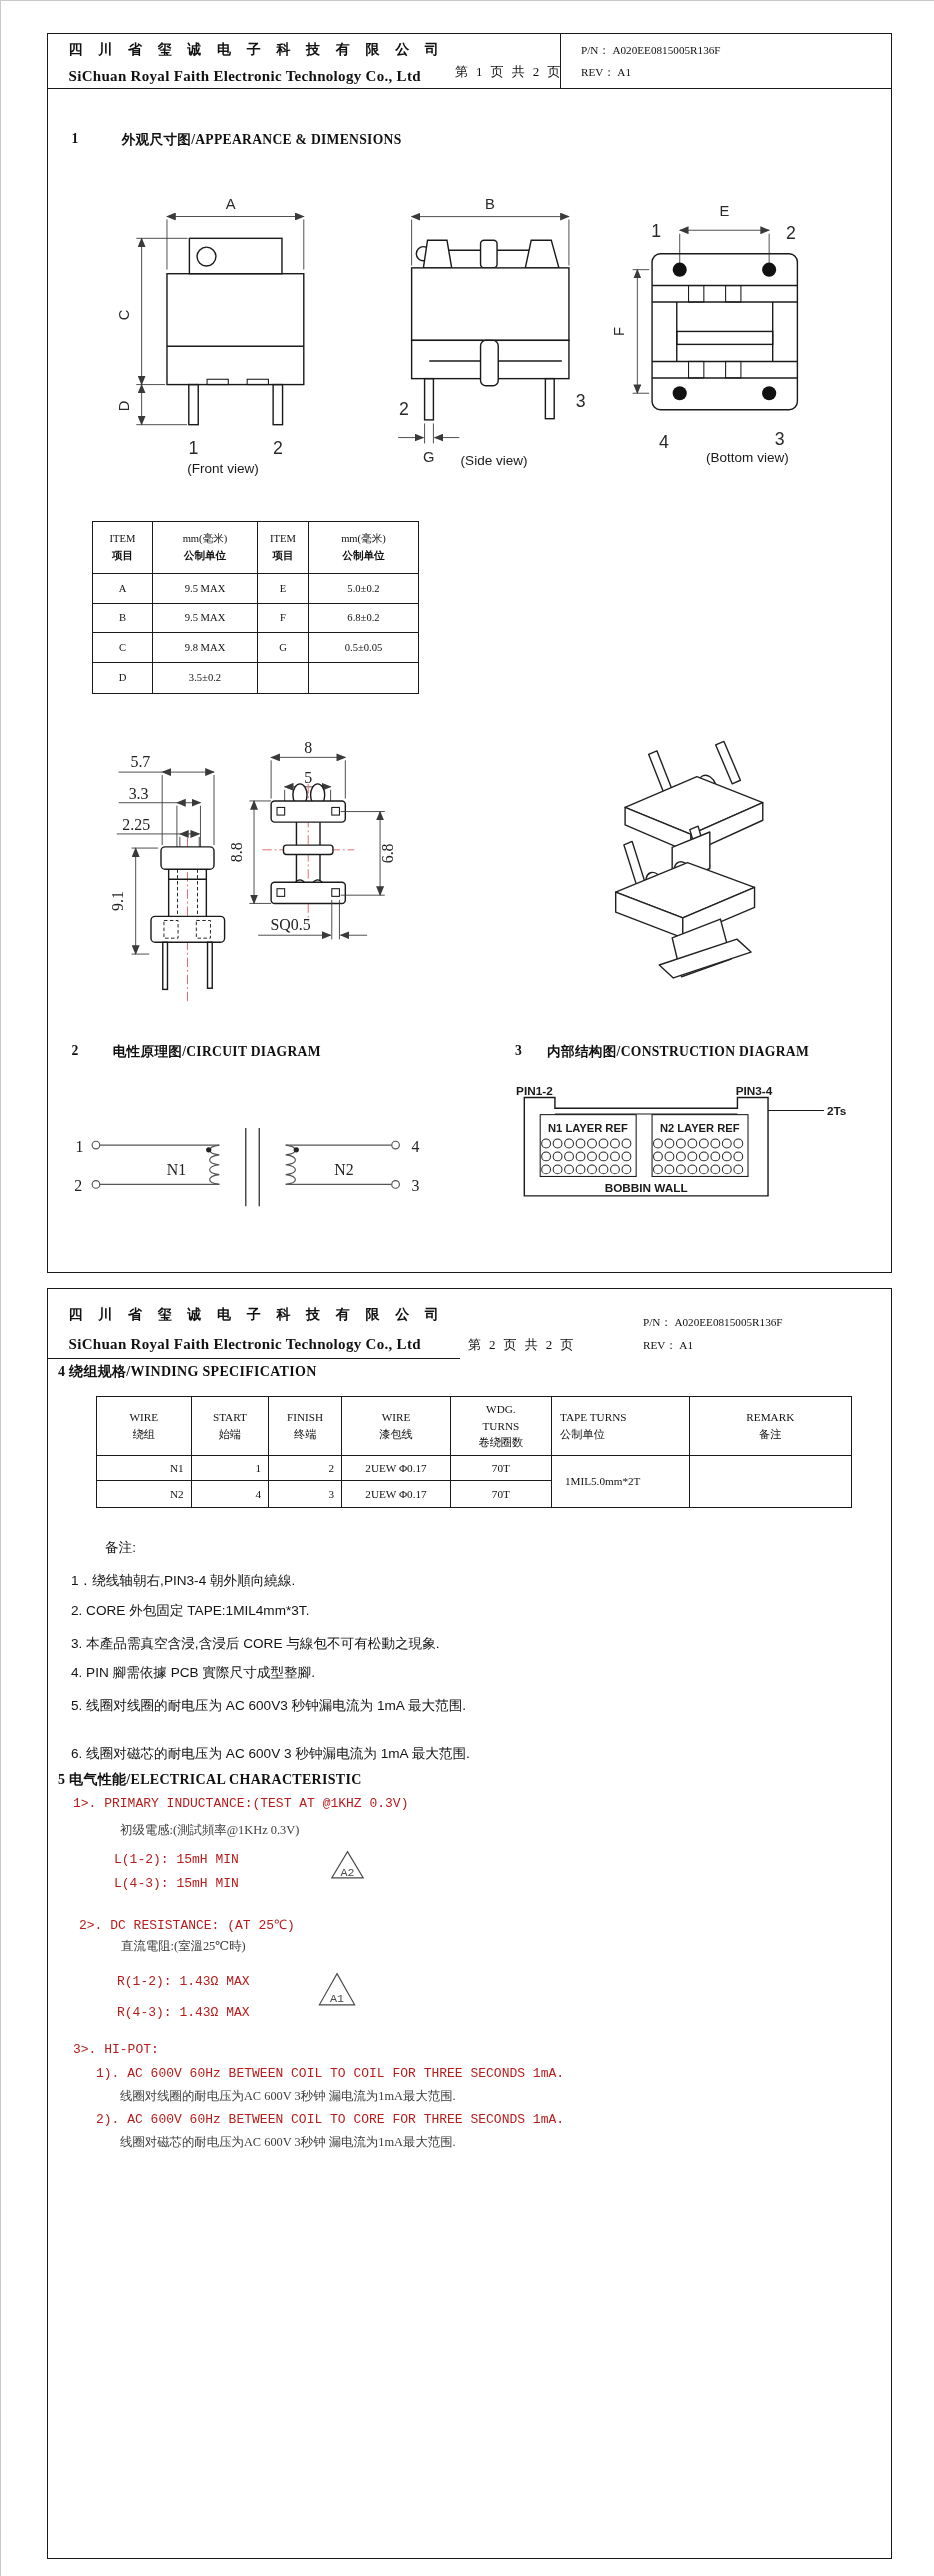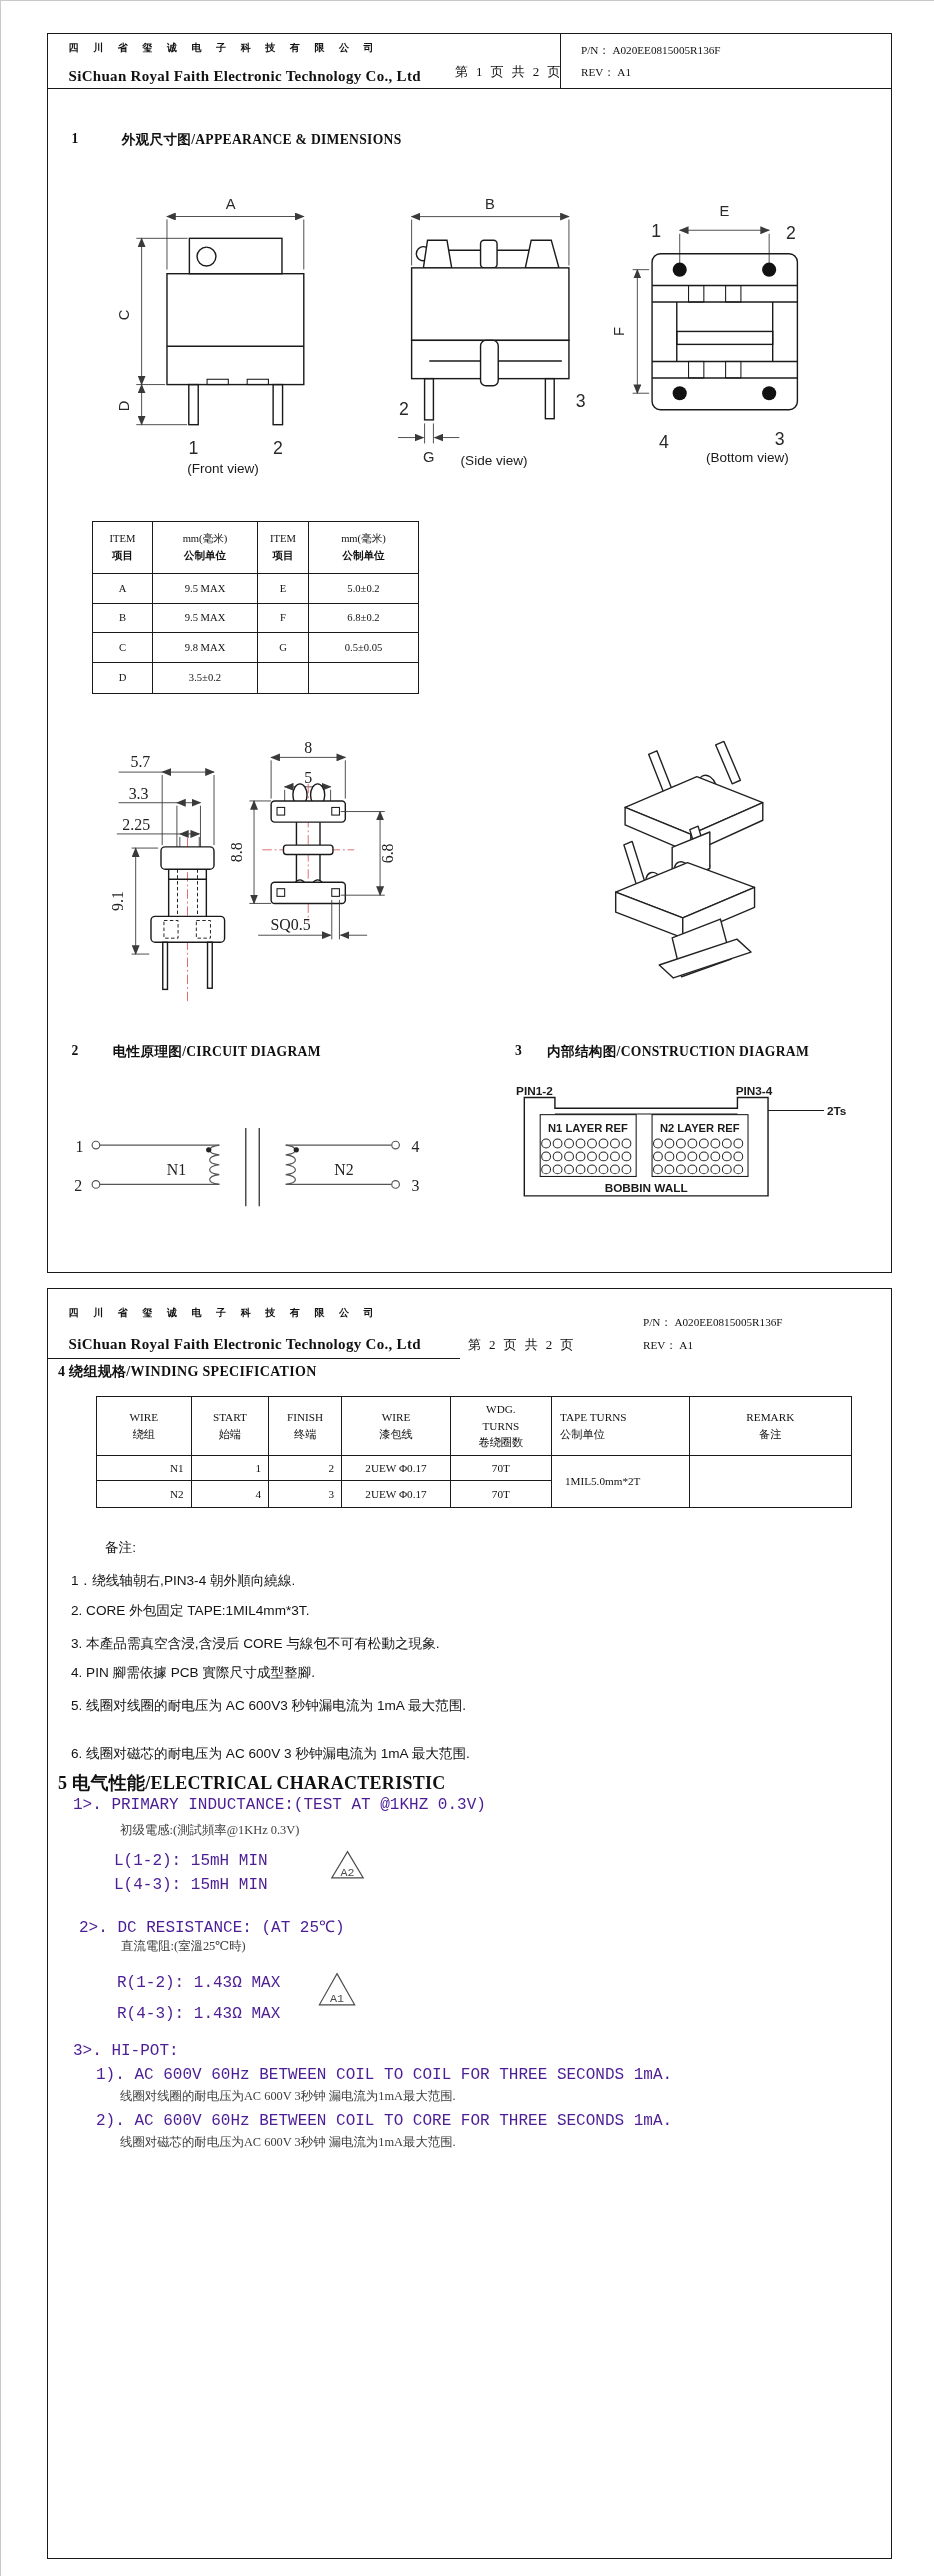--- a/index.html
+++ b/index.html
@@ -3,21 +3,21 @@
 <meta charset="utf-8">
 <style>
   html,body{margin:0;padding:0;background:#fff;}
   body{width:934px;height:2576px;position:relative;font-family:"Liberation Sans","DejaVu Sans",sans-serif;color:#111;}
   .canvas{position:absolute;left:0;top:0;width:933px;height:2575px;border:0.6px solid #c9c9c9;background:#fff;}
   .page{position:absolute;left:46px;width:843px;border:1.2px solid #1a1a1a;background:#fff;}
   #page1{top:32px;height:1238px;}
   #page2{top:1287px;height:1269px;}
   .abs{position:absolute;}
   
-  .hdr-cn{font-weight:bold;font-size:10px;letter-spacing:5.9px;white-space:nowrap;}
+  .hdr-cn{font-weight:bold;font-size:14px;letter-spacing:5.9px;white-space:nowrap;}
   .hdr-en{font-weight:bold;font-size:15px;letter-spacing:0.3px;white-space:nowrap;font-family:Liberation Serif, serif;}
   .hdr-page{font-size:13px;letter-spacing:2.4px;white-space:nowrap;font-family:"Liberation Serif","DejaVu Serif",serif;margin-top:10px;}
   .hdr-pn{font-family:"Liberation Serif","DejaVu Serif",serif;font-size:11.2px;white-space:nowrap;}
   .hdr-divider{position:absolute;top:0;bottom:0;width:0;border-left:1.2px solid #1a1a1a;}
   .hdr-bottom{position:absolute;left:0;right:0;height:0;border-bottom:1.2px solid #1a1a1a;}
   
   .sec-title{font-family:"Liberation Serif","DejaVu Serif",serif;font-weight:bold;font-size:13.6px;letter-spacing:0.3px;white-space:nowrap;display:flex;}
   .sec-num{font-family:"Liberation Serif","DejaVu Serif",serif;font-weight:bold;font-size:13.6px;}
   
   table{border-collapse:collapse;table-layout:fixed;}
@@ -36,21 +36,21 @@
   .dash{stroke:#1a1a1a;stroke-width:1.6;fill:none;stroke-dasharray:6,4;}
   .cl{stroke:#e06666;stroke-width:1.6;fill:none;stroke-dasharray:16,5,3,5;}
   .dtxt{font:25px "Liberation Sans","DejaVu Sans",sans-serif;fill:#2a2a2a;}
   .ptxt{font:30px "Liberation Sans","DejaVu Sans",sans-serif;fill:#2a2a2a;}
   .cap{font:23px "Liberation Sans","DejaVu Sans",sans-serif;fill:#1a1a1a;}
   .ctx{font:27px "Liberation Serif","DejaVu Serif",serif;fill:#222;}
   .btx{font:bold 19px "Liberation Sans","DejaVu Sans",sans-serif;fill:#1a1a1a;}
   .btx2{font:bold 20px "Liberation Sans","DejaVu Sans",sans-serif;fill:#1a1a1a;}
   
   .note{font-size:13.6px;color:#141414;white-space:nowrap;}
-  .etx{font-family:"Liberation Mono","DejaVu Sans Mono",monospace;font-size:16px;color:#4c1d95;white-space:nowrap;}
+  .etx{font-family:"Liberation Mono","DejaVu Sans Mono",monospace;font-size:13px;color:#b91c1c;white-space:nowrap;}
   .etxc{font-family:"Liberation Serif","DejaVu Serif",serif;font-size:12.4px;color:#3d3d3d;white-space:nowrap;}
   .tri-txt{font:20px "Liberation Mono","DejaVu Sans Mono",monospace;fill:#4a4a4a;}
 </style>
 </head>
 <body>
 
 <div class="canvas">
 
   <div class="page" id="page1">
 
@@ -512,21 +512,21 @@
       </table>
 
     <div class="abs note" style="left:57px;top:250px;">备注:</div>
     <div class="abs note" style="left:23px;top:283px;">1．绕线轴朝右,PIN3-4 朝外順向繞線.</div>
     <div class="abs note" style="left:23px;top:313px;">2. CORE 外包固定 TAPE:1MIL4mm*3T.</div>
     <div class="abs note" style="left:23px;top:346px;">3. 本產品需真空含浸,含浸后 CORE 与線包不可有松動之現象.</div>
     <div class="abs note" style="left:23px;top:375px;">4. PIN 腳需依據 PCB 實際尺寸成型整腳.</div>
     <div class="abs note" style="left:23px;top:408px;">5. 线圈对线圈的耐电压为 AC  600V3 秒钟漏电流为 1mA 最大范围.</div>
     <div class="abs note" style="left:23px;top:456px;">6. 线圈对磁芯的耐电压为 AC  600V  3 秒钟漏电流为 1mA 最大范围.</div>
 
-    <div class="abs sec-title" style="left:10px;top:482px;font-size:18px;">
+    <div class="abs sec-title" style="left:10px;top:482px;font-size:14px;">
       <span>5 电气性能/ELECTRICAL CHARACTERISTIC</span>
     </div>
 
     <div class="abs etx" style="left:25px;top:507px;">1&gt;. PRIMARY INDUCTANCE:(TEST AT @1KHZ 0.3V)</div>
     <div class="abs etxc" style="left:72px;top:533px;">初级電感:(測試頻率@1KHz 0.3V)</div>
     <div class="abs etx" style="left:66px;top:563px;">L(1-2): 15mH MIN</div>
     <div class="abs etx" style="left:66px;top:587px;">L(4-3): 15mH MIN</div>
     <svg class="abs" style="left:282px;top:560px;" width="35" height="32" viewBox="0 0 60 54">
       <polygon points="30,4 57,49 3,49" fill="none" stroke="#4a4a4a" stroke-width="2"></polygon>
       <text class="tri-txt" x="30" y="45" text-anchor="middle">A2</text>

